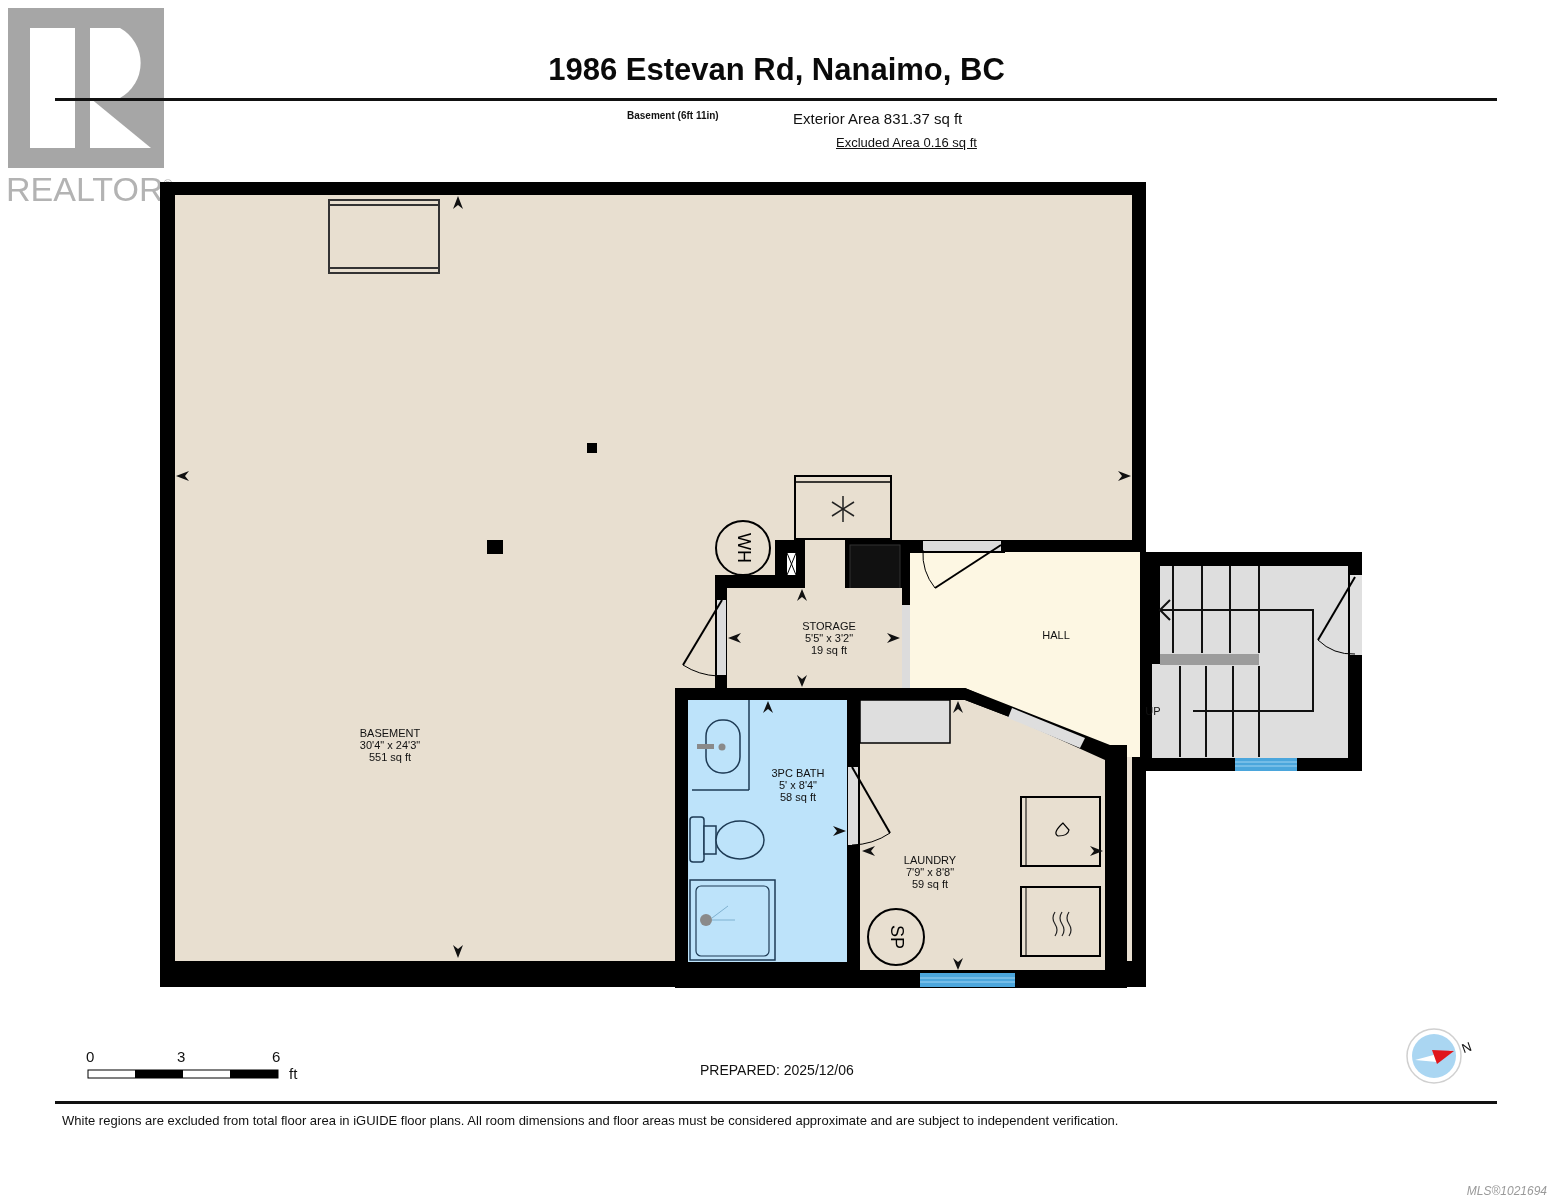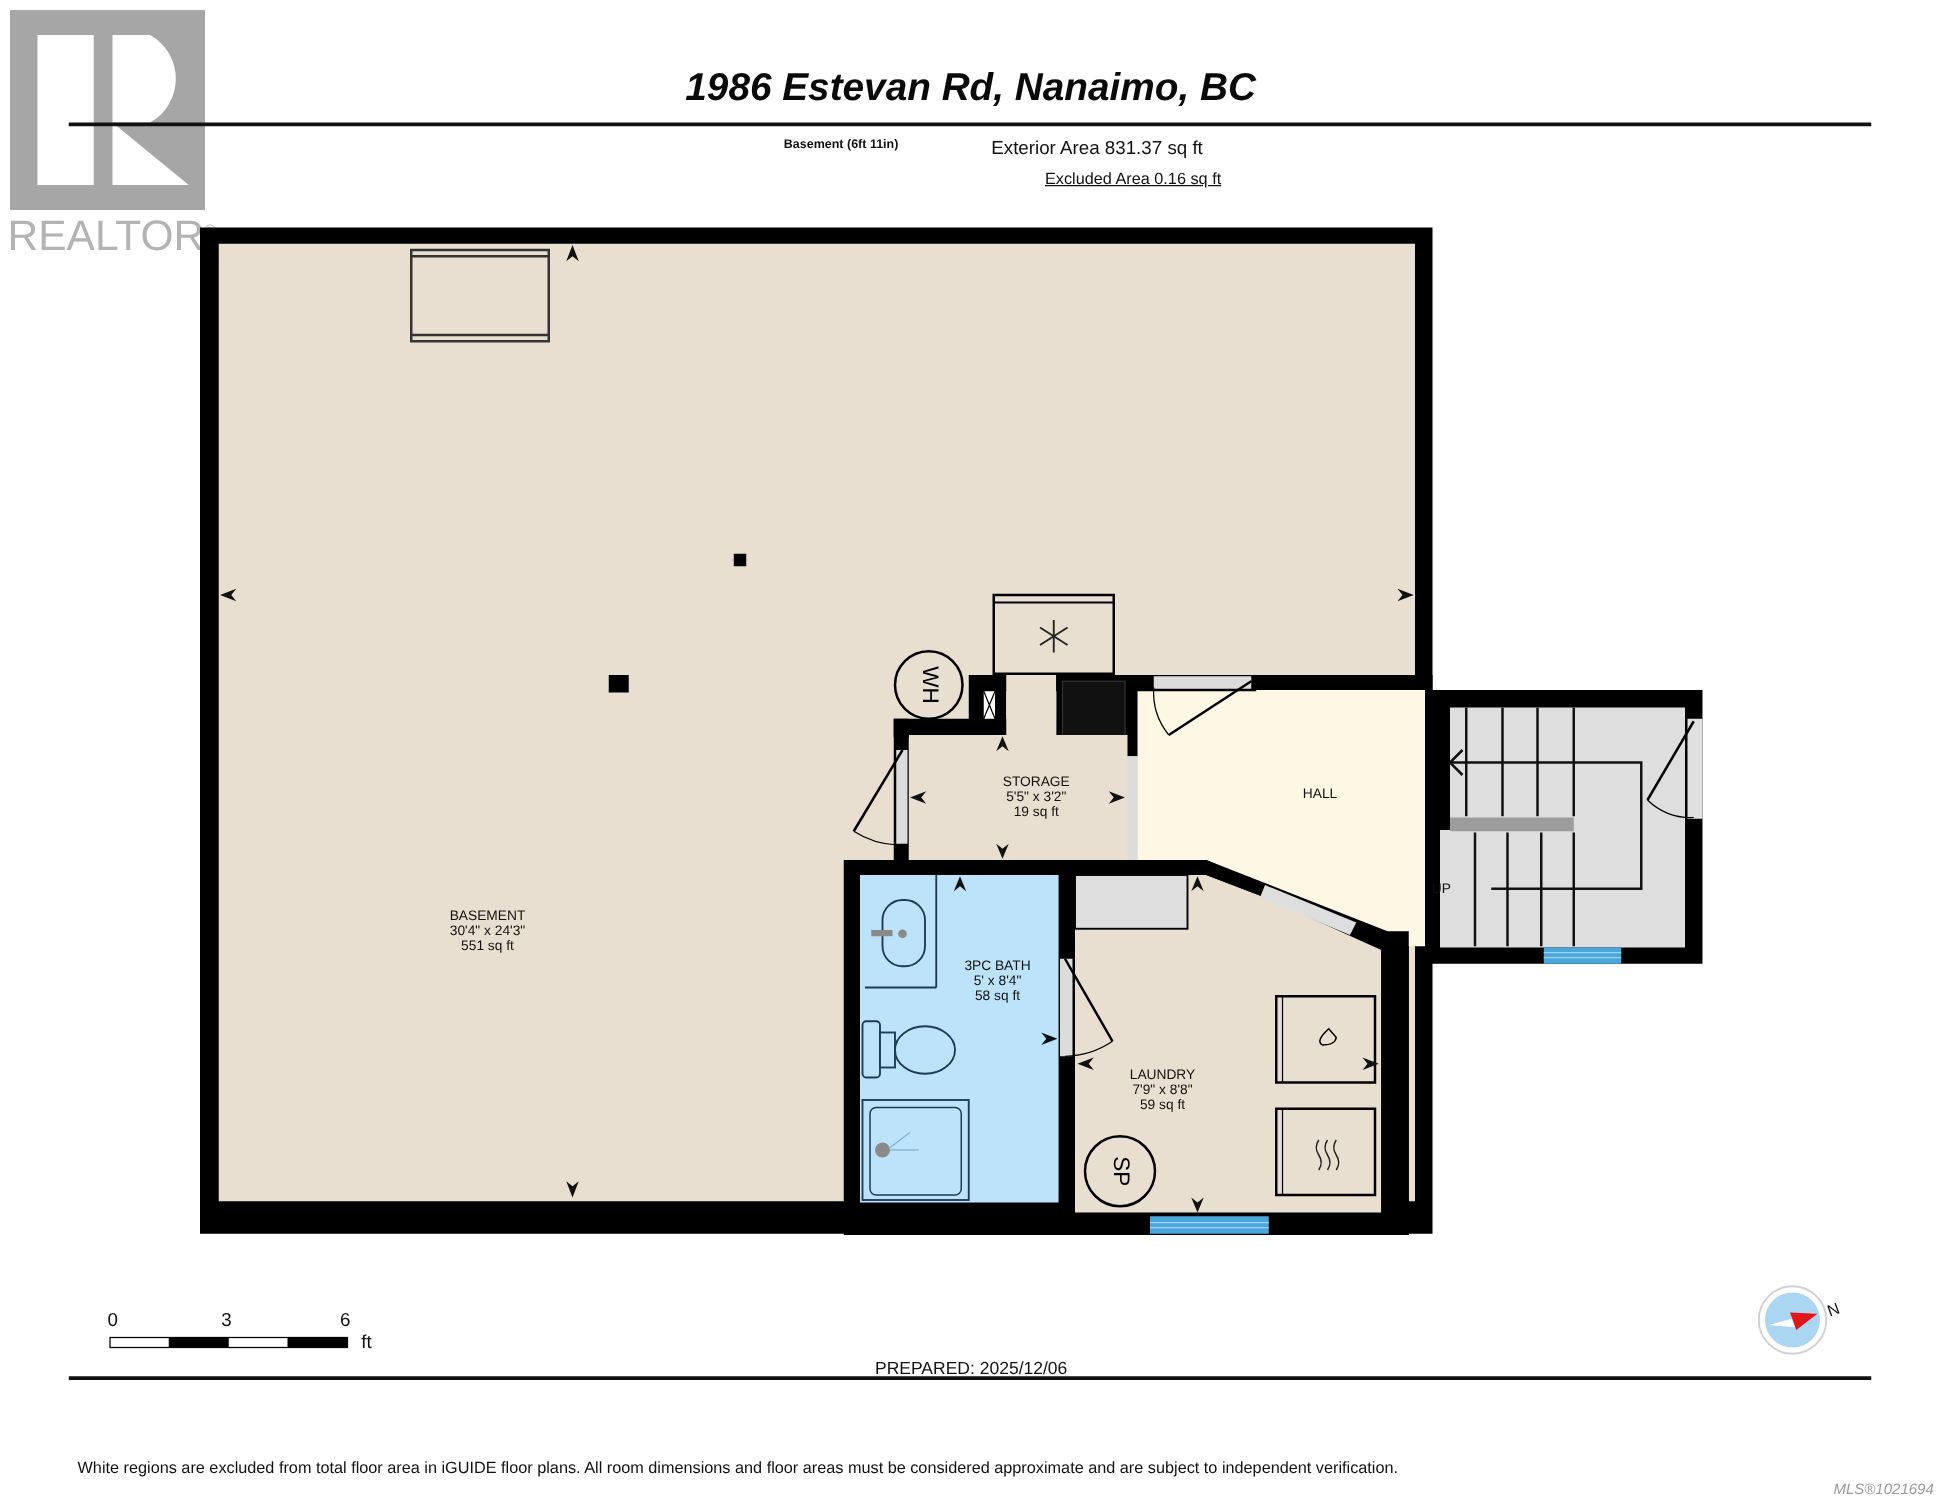--- a/index.html
+++ b/index.html
@@ -1,29 +1,29 @@
 <!DOCTYPE html>
 <html><head>
 <meta charset="utf-8">
 <style>
   html, body { margin:0; padding:0; background:#ffffff; }
   body { width:1553px; height:1200px; position:relative; overflow:hidden; font-family:"Liberation Sans", sans-serif; color:#111; }
   .abs { position:absolute; }
   #logo { left:8px; top:8px; width:156px; height:160px; background:#a6a6a6; }
   #logo-word { left:6px; top:170px; font-size:34px; color:#b3b3b3; letter-spacing:0px; font-family:"Liberation Sans", sans-serif; }
-  #title { left:0; width:1553px; top:52px; text-align:center; font-size:31px; font-weight:bold; color:#0a0a0a; padding-left:0;font-style:italic; }
+  #title { left:0; width:1553px; top:52px; text-align:center; font-size:31px; font-weight:bold; color:#0a0a0a; padding-left:0; }
   #title-rule { left:55px; top:98px; width:1442px; height:3px; background:#111; }
   #floor-label { left:627px; top:110px; font-size:10px; font-weight:bold; }
   #ext-area { left:793px; top:110px; font-size:15px; }
   #exc-area { left:836px; top:135px; font-size:13px;text-decoration:underline; }
   .room-label { position:absolute; text-align:center; font-size:11px; line-height:12px; color:#111; }
   #scale-labels span { position:absolute; font-size:15px; }
-  #prepared { left:700px; top:1062px; font-size:14px;margin-top:24px; }
+  #prepared { left:700px; top:1062px; font-size:14px; }
   #footer-rule { left:55px; top:1101px; width:1442px; height:3px; background:#111; }
-  #disclaimer { left:62px; top:1166px; font-size:13px; }
+  #disclaimer { left:62px; top:1113px; font-size:13px; }
   #mls { right:6px; top:1184px; font-size:12px; color:#9a9a9a;font-style:italic; }
   svg { position:absolute; left:0; top:0; }
 </style>
 </head>
 <body>
 
 <div id="logo" class="abs">
   <svg width="156" height="160" viewBox="0 0 156 160">
     <rect x="22" y="20" width="45" height="120" fill="#ffffff"></rect>
     <path d="M82 20 H112 A40 40 0 0 1 112 90 H82 Z" fill="#ffffff"></path>

